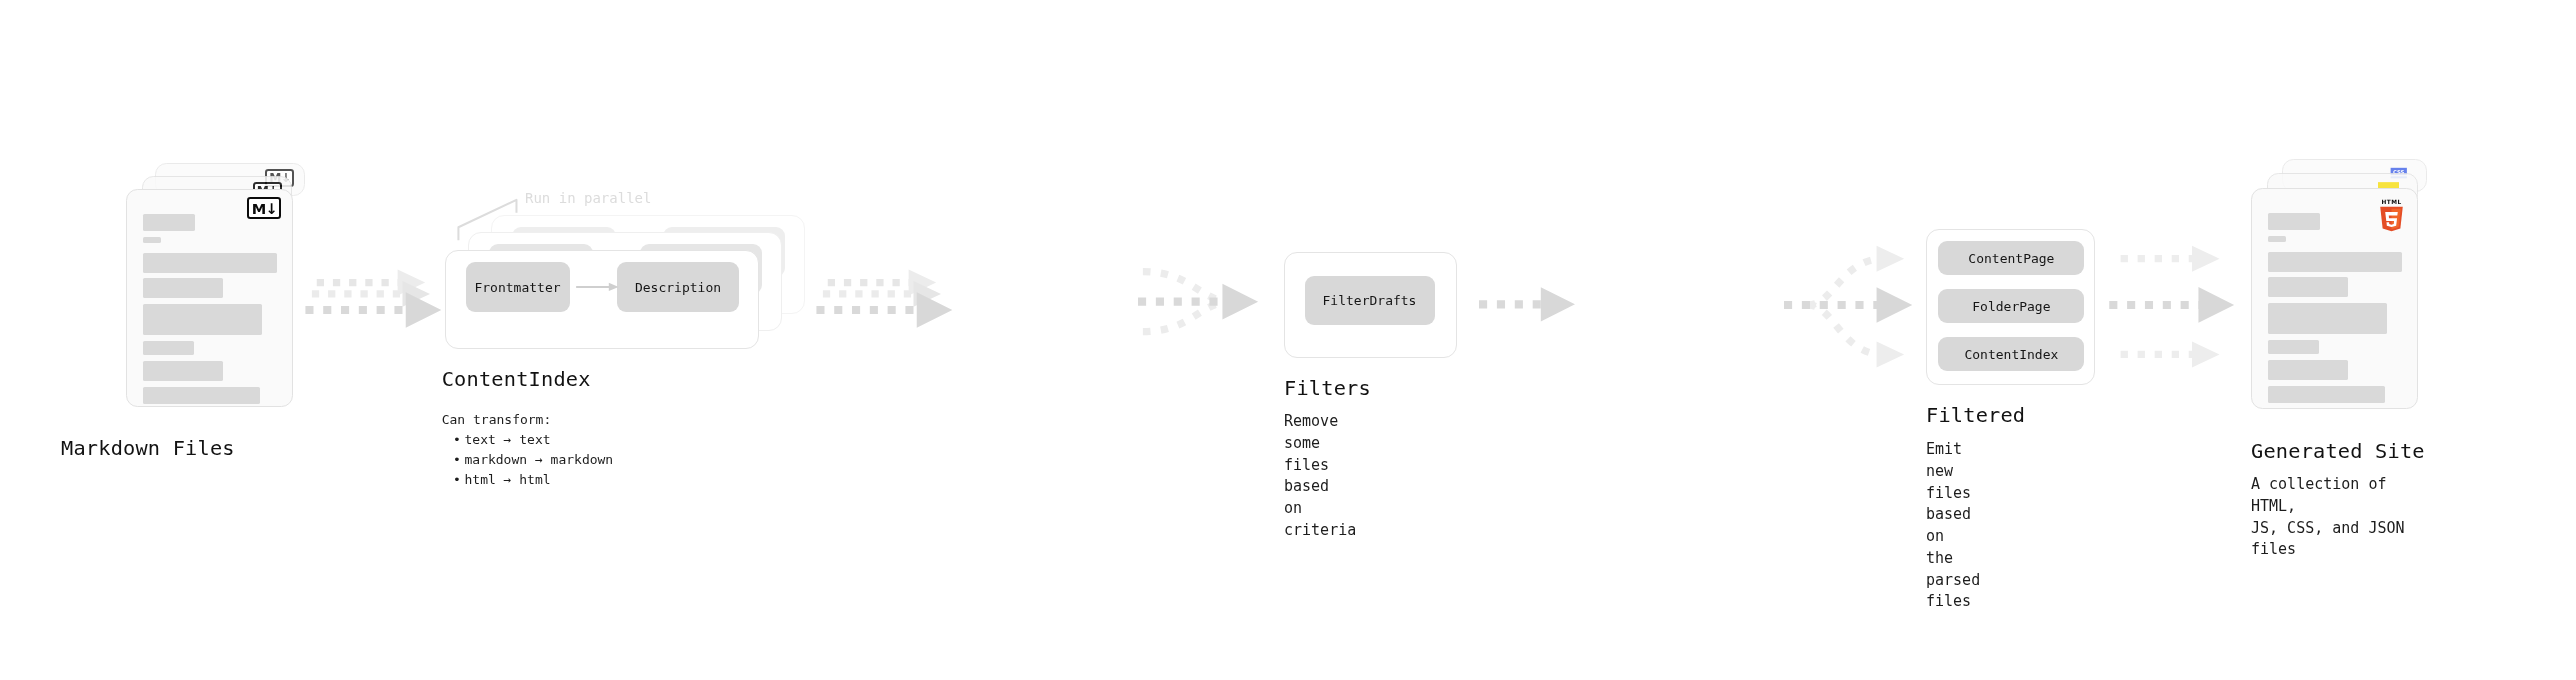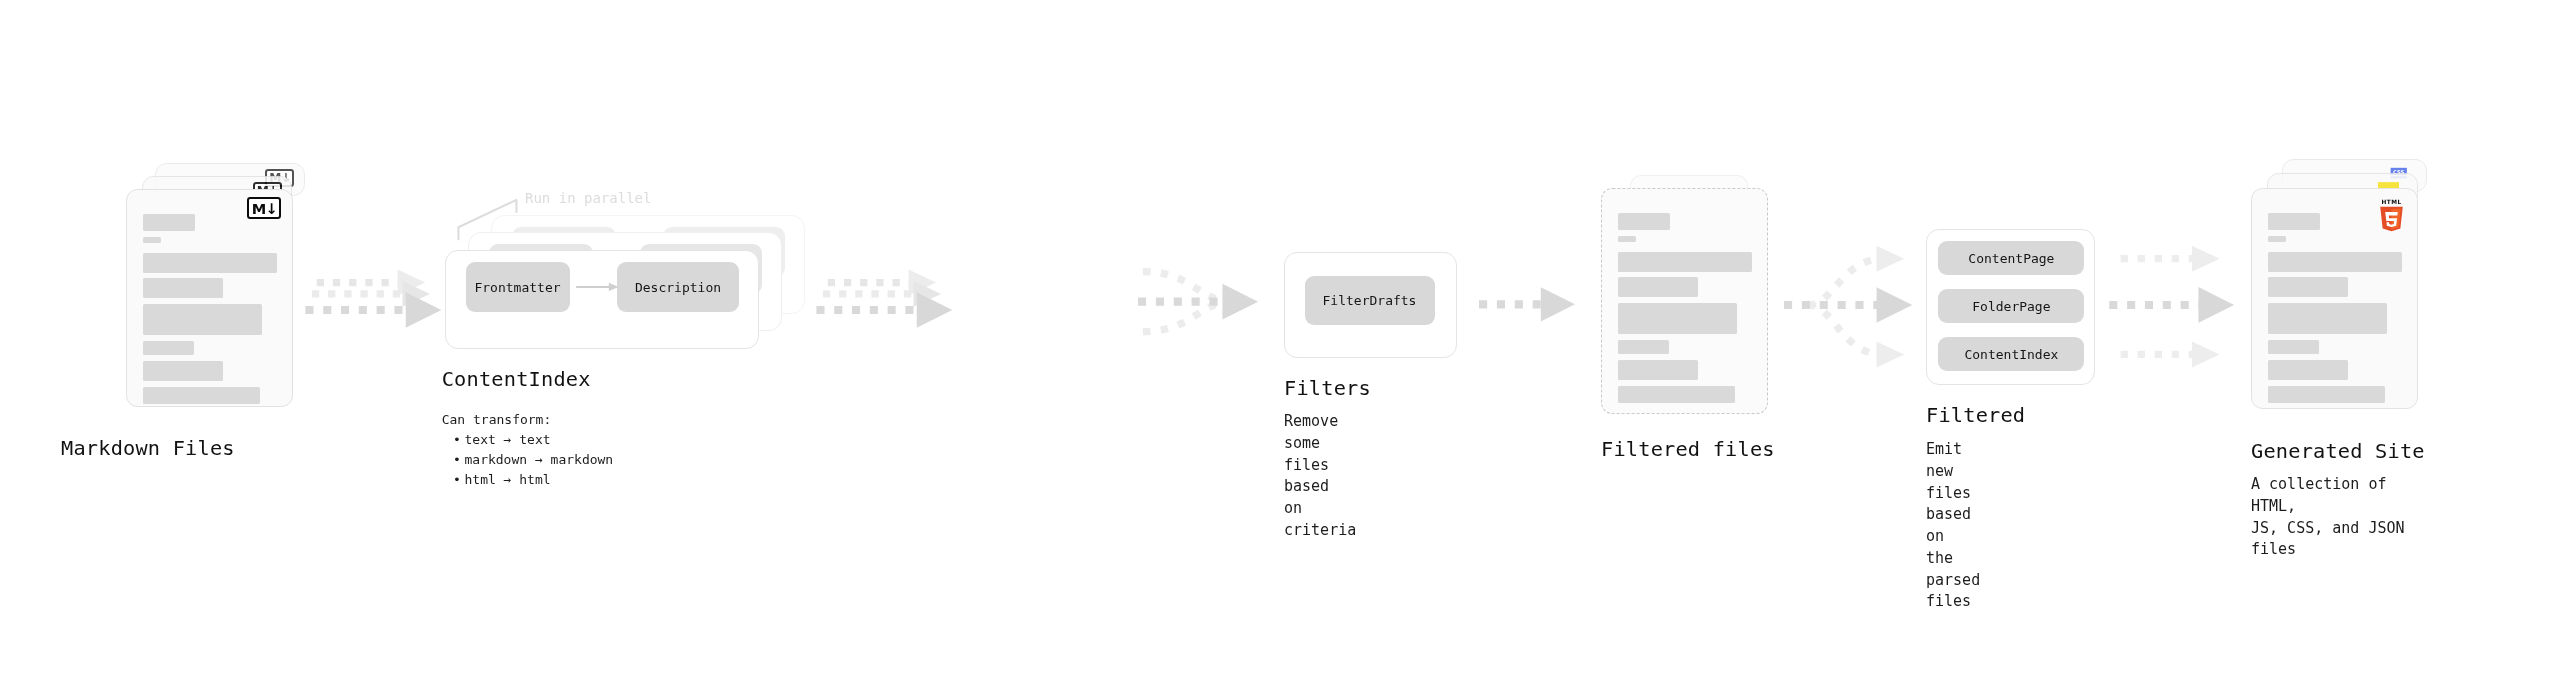--- a/index.html
+++ b/index.html
@@ -289,122 +289,104 @@
 
   <div class="arrow-layer" style="left:1479px; top:284px;">
     <svg width="122" height="57" viewBox="0 0 150 70">
       <g stroke="#d9d9d9" stroke-width="10" stroke-dasharray="10 12" fill="none">
         <path d="M0 25 H80"></path>
       </g>
       <path d="M76 4 L118 25 L76 46 Z" fill="#d8d8d8"></path>
     </svg>
   </div>
 
-  <div class="stage" style="left:1601px; top:175px;">
-    <div class="doc-stack" style="width:179px; height:244px;">
-      <div class="doc dotted-ghost ghost2" style="left:29px; top:0px;  width:118px; height:29px;"></div>
-      <div class="doc dashed" style="left:0px;  top:13px; width:167px; height:226px;">
+
+  <div class="arrow-layer" style="left:1784px; top:236px;">
+    <svg width="138" height="138" viewBox="0 0 170 170">
+      <g fill="none" stroke="#ececec" stroke-width="9" stroke-dasharray="9 13">
+        <path d="M30 85 C60 85 70 32 118 28"></path>
+        <path d="M30 85 C60 85 70 142 118 146"></path>
+      </g>
+      <path d="M114 12 L148 28 L114 44 Z" fill="#ededed"></path>
+      <path d="M114 130 L148 146 L114 162 Z" fill="#ededed"></path>
+      <g fill="none" stroke="#d9d9d9" stroke-width="10" stroke-dasharray="10 12">
+        <path d="M0 85 H118"></path>
+      </g>
+      <path d="M114 63 L158 85 L114 107 Z" fill="#d8d8d8"></path>
+    </svg>
+  </div>
+
+  <div class="stage" style="left:1926px; top:229px;">
+    <div class="groupbox" style="left:0px; top:0px; width:169px; height:156px;">
+      <div class="chip" style="left:11.4px; top:11.4px; width:146px; height:34px; font-size:13px;">ContentPage</div>
+      <div class="chip" style="left:11.4px; top:59px; width:146px; height:34px; font-size:13px;">FolderPage</div>
+      <div class="chip" style="left:11.4px; top:107px; width:146px; height:34px; font-size:13px;">ContentIndex</div>
+    </div>
+    <div class="cap-title" style="left:0px; top:174px;">Filtered</div>
+    <div class="cap-sub" style="left:0px; top:210px;">Emit new files based on
+the parsed files</div>
+  </div>
+
+  <div class="arrow-layer" style="left:2106px; top:236px;">
+    <svg width="146" height="146" viewBox="0 0 180 180">
+      <g fill="none" stroke="#ededed" stroke-width="9" stroke-dasharray="9 12">
+        <path d="M18 28 H110"></path>
+        <path d="M18 146 H110"></path>
+      </g>
+      <path d="M106 12 L140 28 L106 44 Z" fill="#ededed"></path>
+      <path d="M106 130 L140 146 L106 162 Z" fill="#ededed"></path>
+      <g fill="none" stroke="#d9d9d9" stroke-width="10" stroke-dasharray="10 12">
+        <path d="M4 85 H118"></path>
+      </g>
+      <path d="M114 63 L158 85 L114 107 Z" fill="#d8d8d8"></path>
+    </svg>
+  </div>
+
+  <div class="stage" style="left:2251px; top:159px;">
+    <div class="doc-stack" style="width:187px; height:260px;">
+
+      <div class="doc ghost2" style="left:31px; top:0px; width:145px; height:32.5px;">
+        <div class="tech-badge" style="right:18px; top:7.3px;">
+          <svg width="19.5" height="13" viewBox="0 0 24 16">
+            <rect x="2" y="1" width="20" height="9" fill="#264de4"></rect>
+            <text x="12" y="8.5" font-size="6.5" font-family="DejaVu Sans, sans-serif" font-weight="700" fill="#ffffff" text-anchor="middle">CSS</text>
+            <rect x="2" y="11.5" width="20" height="2.4" fill="#2965f1"></rect>
+          </svg>
+        </div>
+      </div>
+
+      <div class="doc ghost1" style="left:16.3px; top:14px; width:151px; height:32.5px;">
+        <div class="tech-badge" style="right:18px; top:8.1px;">
+          <svg width="21" height="14" viewBox="0 0 26 17">
+            <rect x="0" y="0" width="26" height="17" fill="#f7df1e"></rect>
+          </svg>
+        </div>
+      </div>
+
+      <div class="doc" style="left:0px; top:29px; width:167px; height:221px;">
+        <div class="tech-badge" style="right:11.4px; top:6.5px;">
+          <svg width="29" height="36" viewBox="0 0 36 44">
+            <text x="18" y="9" font-size="7.2" font-family="DejaVu Sans, sans-serif" font-weight="700" fill="#0b0b0b" text-anchor="middle" letter-spacing="0.6">HTML</text>
+            <path d="M4 13 L7 40 L18 43.5 L29 40 L32 13 Z" fill="#e44d26"></path>
+            <path d="M18 15.5 L18 41.2 L27 38.2 L29.5 15.5 Z" fill="#f16529"></path>
+            <path d="M10.2 19.5 L25.8 19.5 L25.2 24 L14.6 24 L14.9 27.2 L24.9 27.2 L23.8 36.5 L18 38.2 L12.2 36.5 L11.8 32.3 L15 32.3 L15.2 34.4 L18 35.2 L20.8 34.4 L21.2 30.6 L11.5 30.6 Z" fill="#ffffff"></path>
+          </svg>
+        </div>
         <div class="doc-body">
           <div class="sk" style="left:16.3px; top:24.4px;  width:52px;  height:16.3px;"></div>
           <div class="sk" style="left:16.3px; top:47px;  width:18px;  height:5.7px;"></div>
           <div class="sk" style="left:16.3px; top:63px;  width:134px; height:19.5px;"></div>
           <div class="sk" style="left:16.3px; top:88px; width:80px;  height:19.5px;"></div>
           <div class="sk" style="left:16.3px; top:114px; width:119px; height:31px;"></div>
           <div class="sk" style="left:16.3px; top:151px; width:51px;  height:14px;"></div>
           <div class="sk" style="left:16.3px; top:171px; width:80px;  height:20.3px;"></div>
           <div class="sk" style="left:16.3px; top:197px; width:117px; height:17px;"></div>
         </div>
       </div>
     </div>
-    <div class="cap-title" style="left:0px; top:262px;">Filtered files</div>
-  </div>
-
-  <div class="arrow-layer" style="left:1784px; top:236px;">
-    <svg width="138" height="138" viewBox="0 0 170 170">
-      <g fill="none" stroke="#ececec" stroke-width="9" stroke-dasharray="9 13">
-        <path d="M30 85 C60 85 70 32 118 28"></path>
-        <path d="M30 85 C60 85 70 142 118 146"></path>
-      </g>
-      <path d="M114 12 L148 28 L114 44 Z" fill="#ededed"></path>
-      <path d="M114 130 L148 146 L114 162 Z" fill="#ededed"></path>
-      <g fill="none" stroke="#d9d9d9" stroke-width="10" stroke-dasharray="10 12">
-        <path d="M0 85 H118"></path>
-      </g>
-      <path d="M114 63 L158 85 L114 107 Z" fill="#d8d8d8"></path>
-    </svg>
-  </div>
-
-  <div class="stage" style="left:1926px; top:229px;">
-    <div class="groupbox" style="left:0px; top:0px; width:169px; height:156px;">
-      <div class="chip" style="left:11.4px; top:11.4px; width:146px; height:34px; font-size:13px;">ContentPage</div>
-      <div class="chip" style="left:11.4px; top:59px; width:146px; height:34px; font-size:13px;">FolderPage</div>
-      <div class="chip" style="left:11.4px; top:107px; width:146px; height:34px; font-size:13px;">ContentIndex</div>
-    </div>
-    <div class="cap-title" style="left:0px; top:174px;">Filtered</div>
-    <div class="cap-sub" style="left:0px; top:210px;">Emit new files based on
-the parsed files</div>
-  </div>
-
-  <div class="arrow-layer" style="left:2106px; top:236px;">
-    <svg width="146" height="146" viewBox="0 0 180 180">
-      <g fill="none" stroke="#ededed" stroke-width="9" stroke-dasharray="9 12">
-        <path d="M18 28 H110"></path>
-        <path d="M18 146 H110"></path>
-      </g>
-      <path d="M106 12 L140 28 L106 44 Z" fill="#ededed"></path>
-      <path d="M106 130 L140 146 L106 162 Z" fill="#ededed"></path>
-      <g fill="none" stroke="#d9d9d9" stroke-width="10" stroke-dasharray="10 12">
-        <path d="M4 85 H118"></path>
-      </g>
-      <path d="M114 63 L158 85 L114 107 Z" fill="#d8d8d8"></path>
-    </svg>
-  </div>
-
-  <div class="stage" style="left:2251px; top:159px;">
-    <div class="doc-stack" style="width:187px; height:260px;">
-
-      <div class="doc ghost2" style="left:31px; top:0px; width:145px; height:32.5px;">
-        <div class="tech-badge" style="right:18px; top:7.3px;">
-          <svg width="19.5" height="13" viewBox="0 0 24 16">
-            <rect x="2" y="1" width="20" height="9" fill="#264de4"></rect>
-            <text x="12" y="8.5" font-size="6.5" font-family="DejaVu Sans, sans-serif" font-weight="700" fill="#ffffff" text-anchor="middle">CSS</text>
-            <rect x="2" y="11.5" width="20" height="2.4" fill="#2965f1"></rect>
-          </svg>
-        </div>
-      </div>
-
-      <div class="doc ghost1" style="left:16.3px; top:14px; width:151px; height:32.5px;">
-        <div class="tech-badge" style="right:18px; top:8.1px;">
-          <svg width="21" height="14" viewBox="0 0 26 17">
-            <rect x="0" y="0" width="26" height="17" fill="#f7df1e"></rect>
-          </svg>
-        </div>
-      </div>
-
-      <div class="doc" style="left:0px; top:29px; width:167px; height:221px;">
-        <div class="tech-badge" style="right:11.4px; top:6.5px;">
-          <svg width="29" height="36" viewBox="0 0 36 44">
-            <text x="18" y="9" font-size="7.2" font-family="DejaVu Sans, sans-serif" font-weight="700" fill="#0b0b0b" text-anchor="middle" letter-spacing="0.6">HTML</text>
-            <path d="M4 13 L7 40 L18 43.5 L29 40 L32 13 Z" fill="#e44d26"></path>
-            <path d="M18 15.5 L18 41.2 L27 38.2 L29.5 15.5 Z" fill="#f16529"></path>
-            <path d="M10.2 19.5 L25.8 19.5 L25.2 24 L14.6 24 L14.9 27.2 L24.9 27.2 L23.8 36.5 L18 38.2 L12.2 36.5 L11.8 32.3 L15 32.3 L15.2 34.4 L18 35.2 L20.8 34.4 L21.2 30.6 L11.5 30.6 Z" fill="#ffffff"></path>
-          </svg>
-        </div>
-        <div class="doc-body">
-          <div class="sk" style="left:16.3px; top:24.4px;  width:52px;  height:16.3px;"></div>
-          <div class="sk" style="left:16.3px; top:47px;  width:18px;  height:5.7px;"></div>
-          <div class="sk" style="left:16.3px; top:63px;  width:134px; height:19.5px;"></div>
-          <div class="sk" style="left:16.3px; top:88px; width:80px;  height:19.5px;"></div>
-          <div class="sk" style="left:16.3px; top:114px; width:119px; height:31px;"></div>
-          <div class="sk" style="left:16.3px; top:151px; width:51px;  height:14px;"></div>
-          <div class="sk" style="left:16.3px; top:171px; width:80px;  height:20.3px;"></div>
-          <div class="sk" style="left:16.3px; top:197px; width:117px; height:17px;"></div>
-        </div>
-      </div>
-    </div>
 
     <div class="cap-title" style="left:0px; top:280px;">Generated Site</div>
     <div class="cap-sub" style="left:0px; top:315px;">A collection of HTML,
 JS, CSS, and JSON files</div>
   </div>
 
 </div>
 
 
 </body></html>

